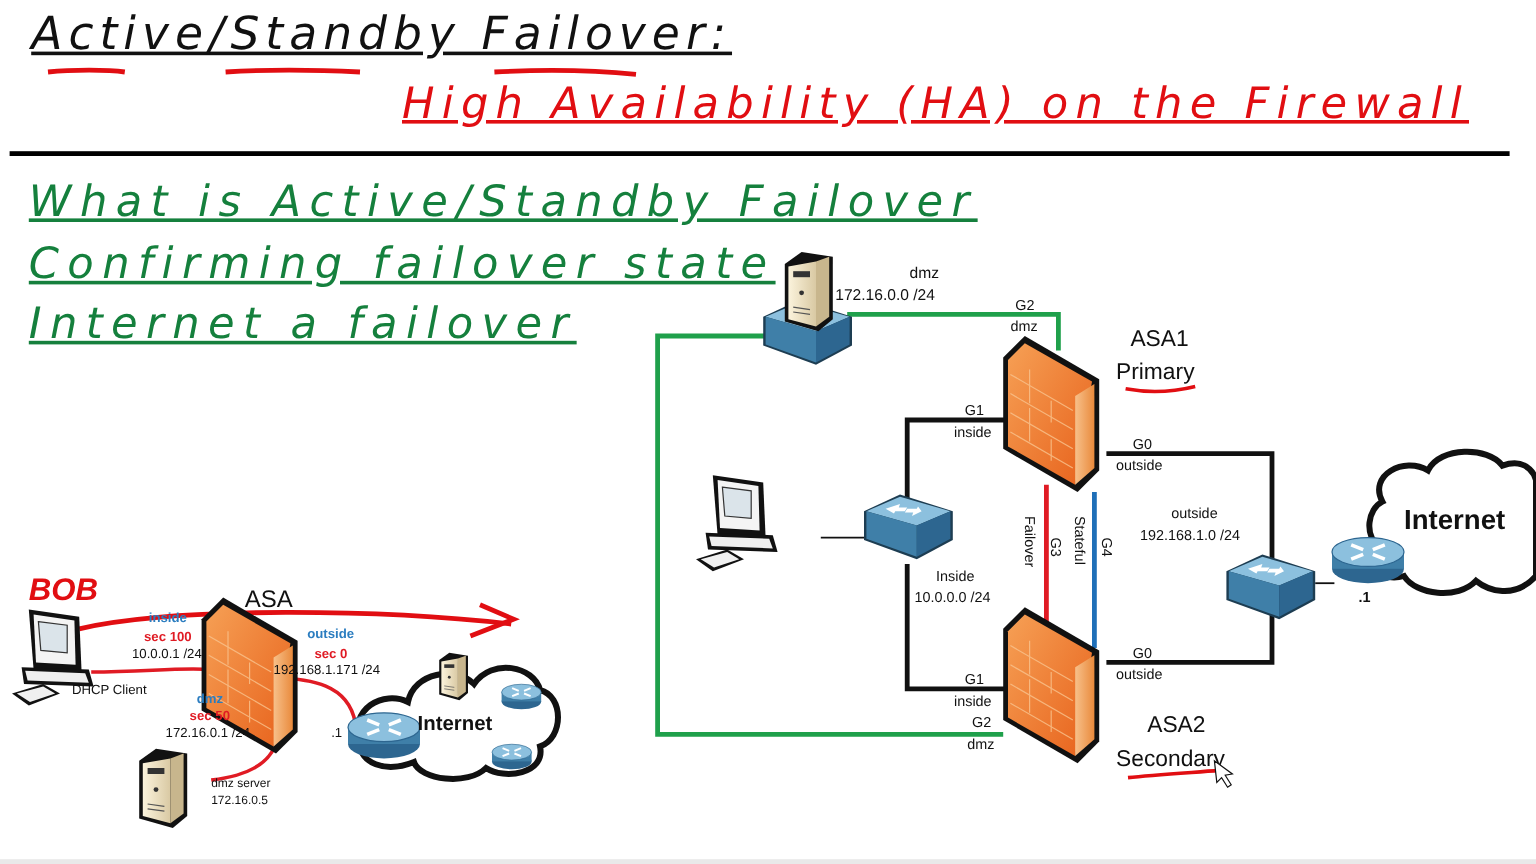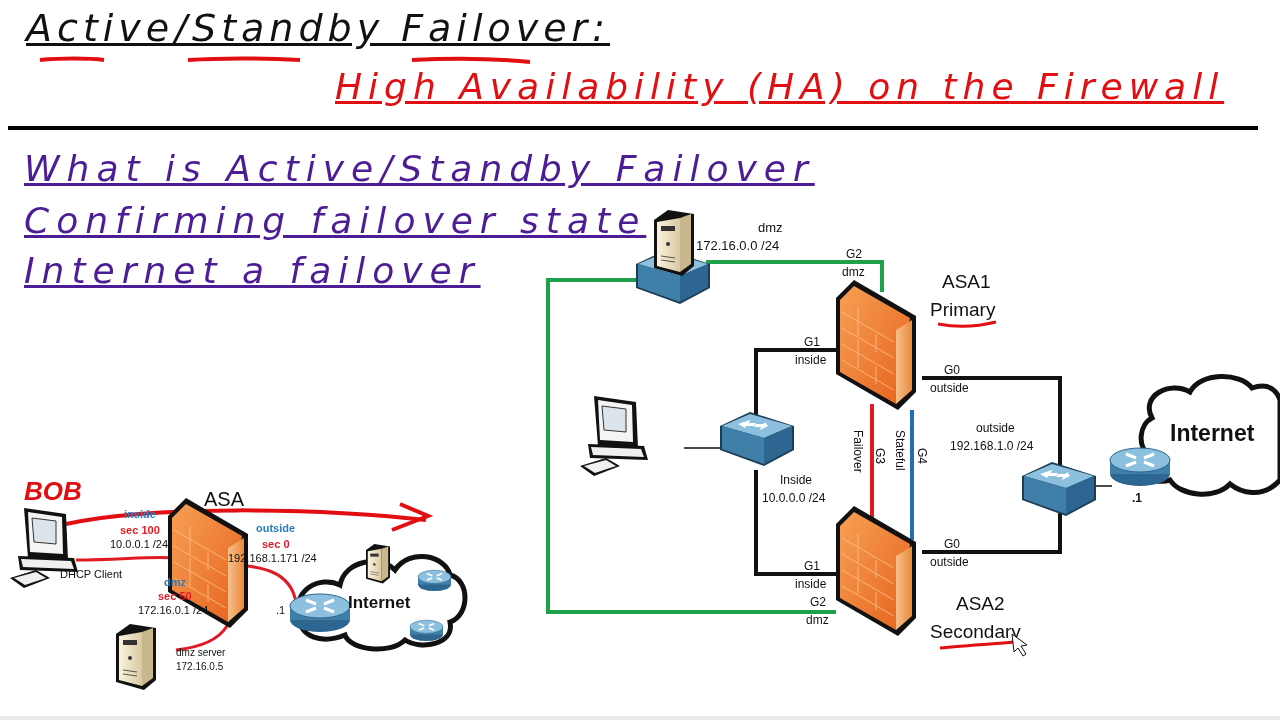--- a/index.html
+++ b/index.html
@@ -1,21 +1,21 @@
 <!DOCTYPE html>
 <html><head>
 <meta charset="utf-8">
 <style>
   html, body { margin:0; padding:0; }
   body { width:1280px; height:720px; background:#ffffff; position:relative; overflow:hidden;
          font-family:"DejaVu Sans", sans-serif; }
   .hand { font-family:"DejaVu Sans", sans-serif; font-style:italic; position:absolute; white-space:nowrap; letter-spacing:4px;text-decoration:underline; }
   .title { left:26px; top:6px; font-size:38px; color:#111; letter-spacing:5px; font-weight:300; }
   .subtitle { left:296px; top:66px; font-size:36px; color:#e10e12; letter-spacing:6px;margin-left:39px; }
-  .agenda { color:#4c1d95; font-size:36px; letter-spacing:7px; left:24px; }
+  .agenda { color:#15803d; font-size:36px; letter-spacing:7px; left:24px; }
   .ag1 { top:148px; } .ag2 { top:200px;text-align:right; } .ag3 { top:250px; }
   .rule { position:absolute; left:8px; top:126px; width:1250px; height:4px; background:#000; }
   .bottom-rule { position:absolute; left:0; top:716px; width:1280px; height:4px; background:#e9e9e9; }
   svg.diagram { position:absolute; left:0; top:0; }
   .lbl { font-family:"Liberation Sans", sans-serif; fill:#111; }
 </style>
 </head>
 <body>
 
 <div class="hand title">Active/Standby Failover:</div>

